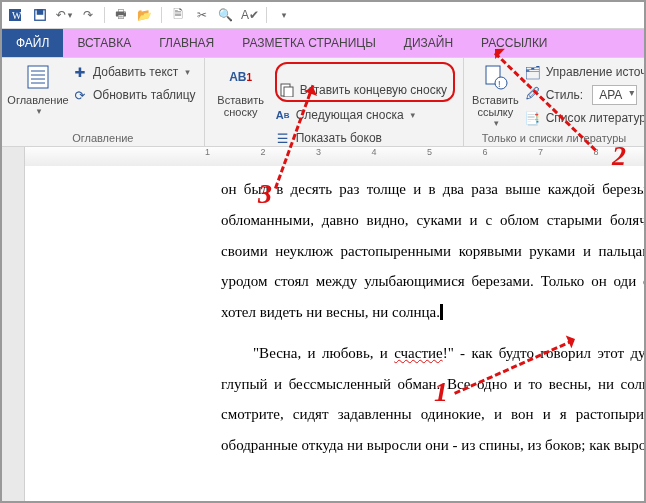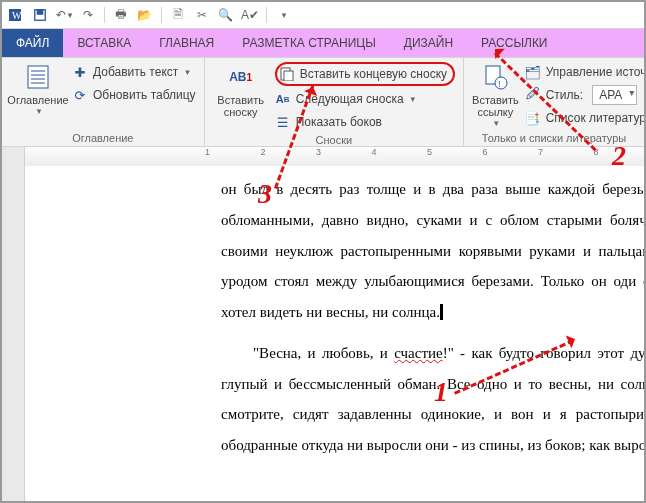--- a/index.html
+++ b/index.html
@@ -22,21 +22,21 @@
   .group-label{text-align:center;font-size:11px;color:#666;padding-top:2px;white-space:nowrap;}
   .bigbtn{display:flex;flex-direction:column;align-items:center;justify-content:space-between;width:56px;cursor:pointer;color:#444;}
   .bigbtn .ic{width:30px;height:30px;display:flex;align-items:center;justify-content:center;color:#2b579a;}
   .bigbtn .lbl{font-size:11px;text-align:center;line-height:1.1;margin-top:2px;}
   .stack{display:flex;flex-direction:column;gap:3px;}
   .smallbtn{display:flex;align-items:center;gap:5px;height:20px;cursor:pointer;color:#444;font-size:12px;white-space:nowrap;}
   .smallbtn .ic{width:16px;height:16px;display:flex;align-items:center;justify-content:center;color:#2b579a;font-size:13px;}
   .dd{color:#666;font-size:9px;margin-left:2px;}
   .ab1{font-weight:bold;color:#444;}
   .ab1 sup{color:#c00;font-size:10px;}
-  .callout{border:2px solid #d11;border-radius:12px;padding:0 6px 0 2px;display:flex;align-items:center;gap:5px;height:20px;}
+  .callout{border:2px solid #d11;border-radius:12px;padding:16px 6px 0 2px;display:flex;align-items:center;gap:5px;height:20px;}
   .style-combo{display:inline-flex;align-items:center;border:1px solid #b5b5b5;background:#fff;height:18px;padding:0 14px 0 6px;font-size:12px;position:relative;margin-left:4px;}
   .style-combo::after{content:"▾";position:absolute;right:2px;top:1px;font-size:10px;color:#666;}
   
   .ruler-row{height:20px;background:#f5f5f5;border-bottom:1px solid #e0e0e0;display:flex;}
   .gutter{width:22px;background:#e9e9e9;border-right:1px solid #d0d0d0;}
   .hruler{flex:1;position:relative;background:linear-gradient(#fdfdfd,#ececec);font-size:9px;color:#777;overflow:hidden;}
   .hruler .marks{position:absolute;left:0;top:0;height:100%;white-space:nowrap;letter-spacing:24px;padding-left:180px;}
   
   .docarea{position:absolute;left:0;right:0;top:164px;bottom:0;display:flex;background:#f1f1f1;}
   .vruler{width:22px;background:#e9e9e9;border-right:1px solid #d0d0d0;}

